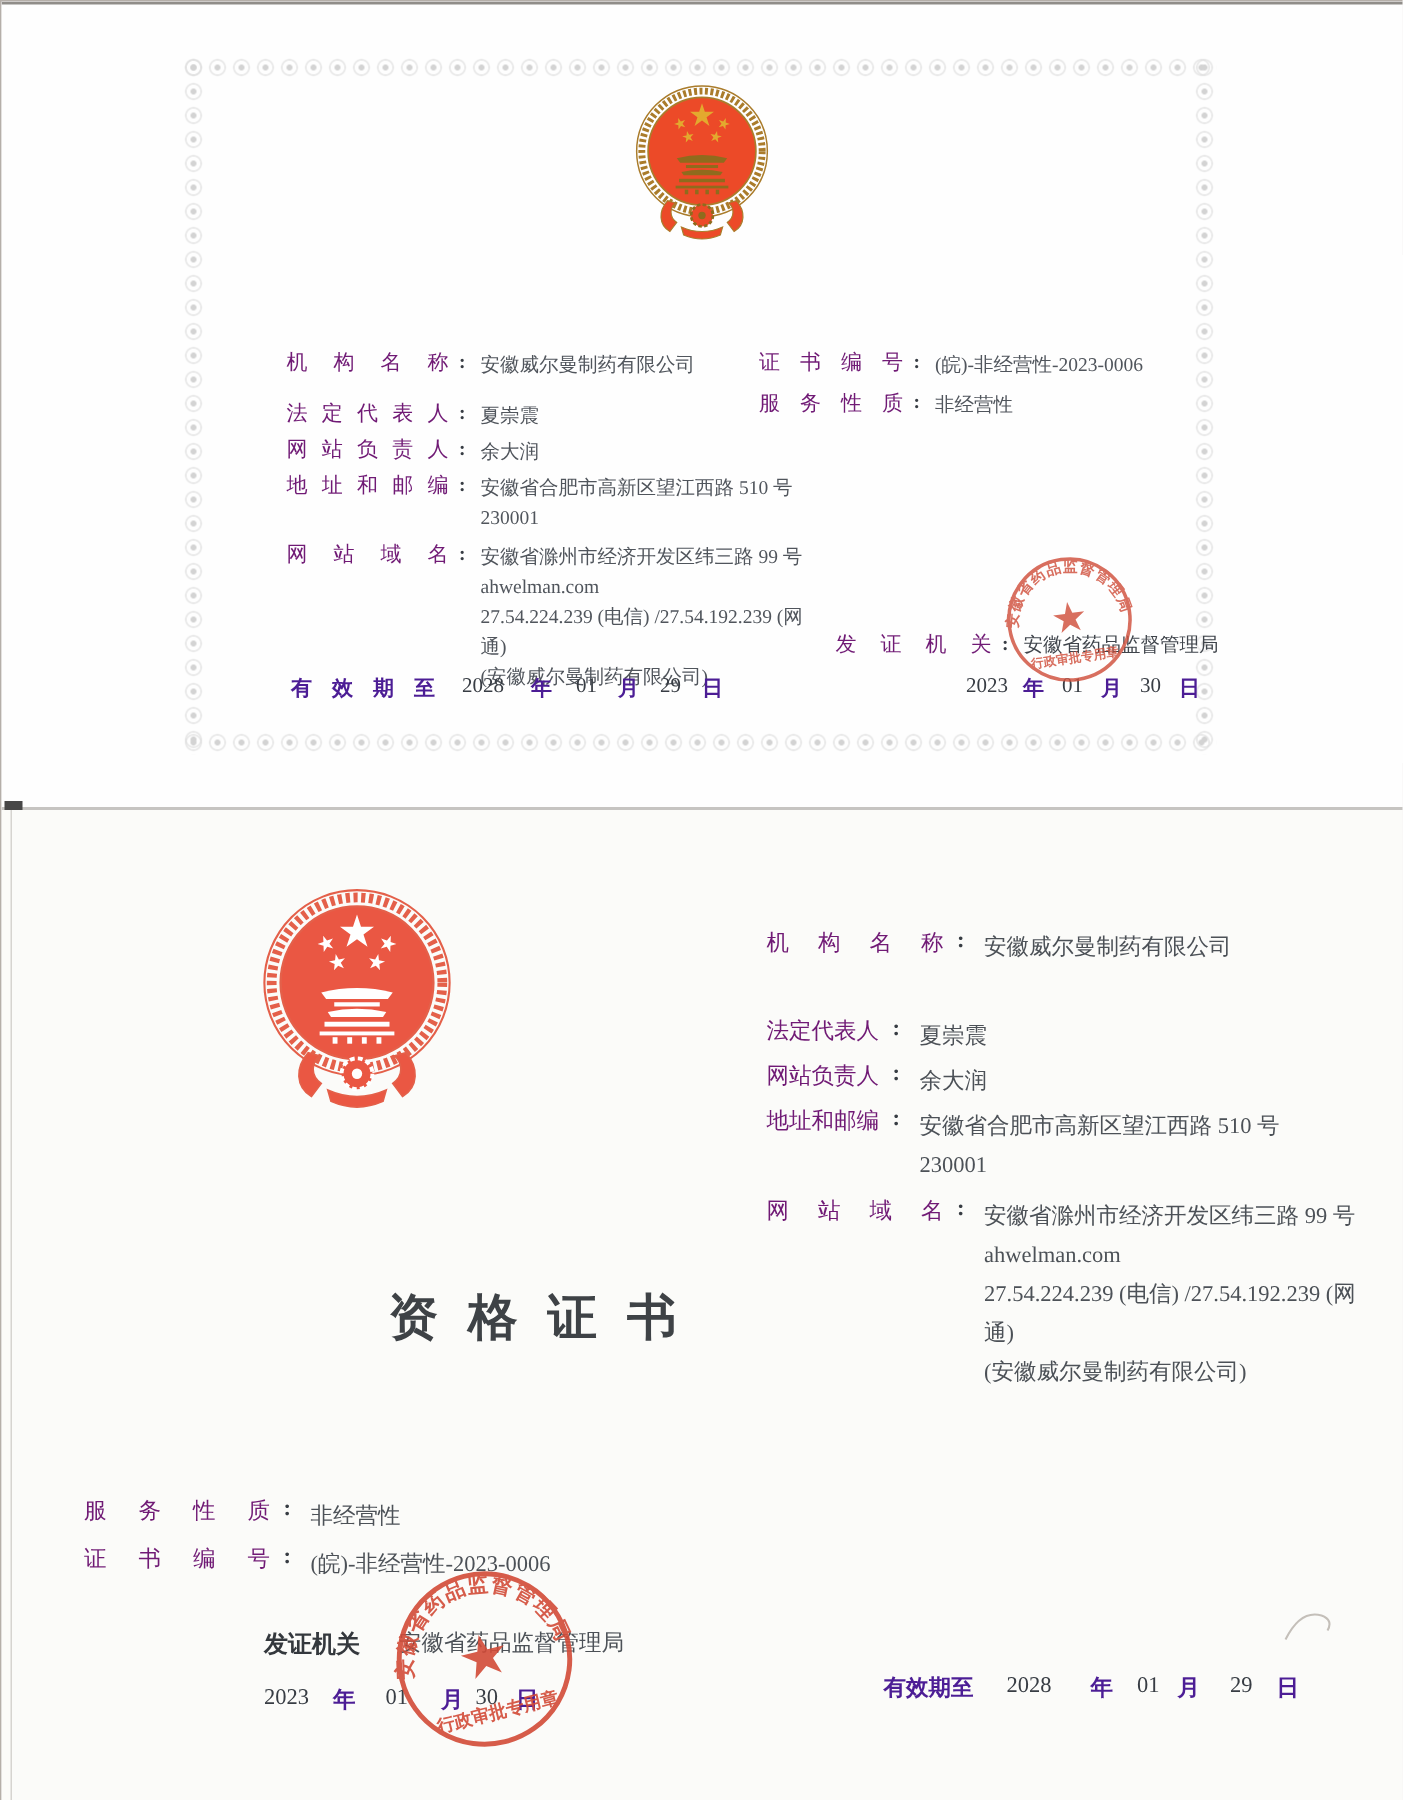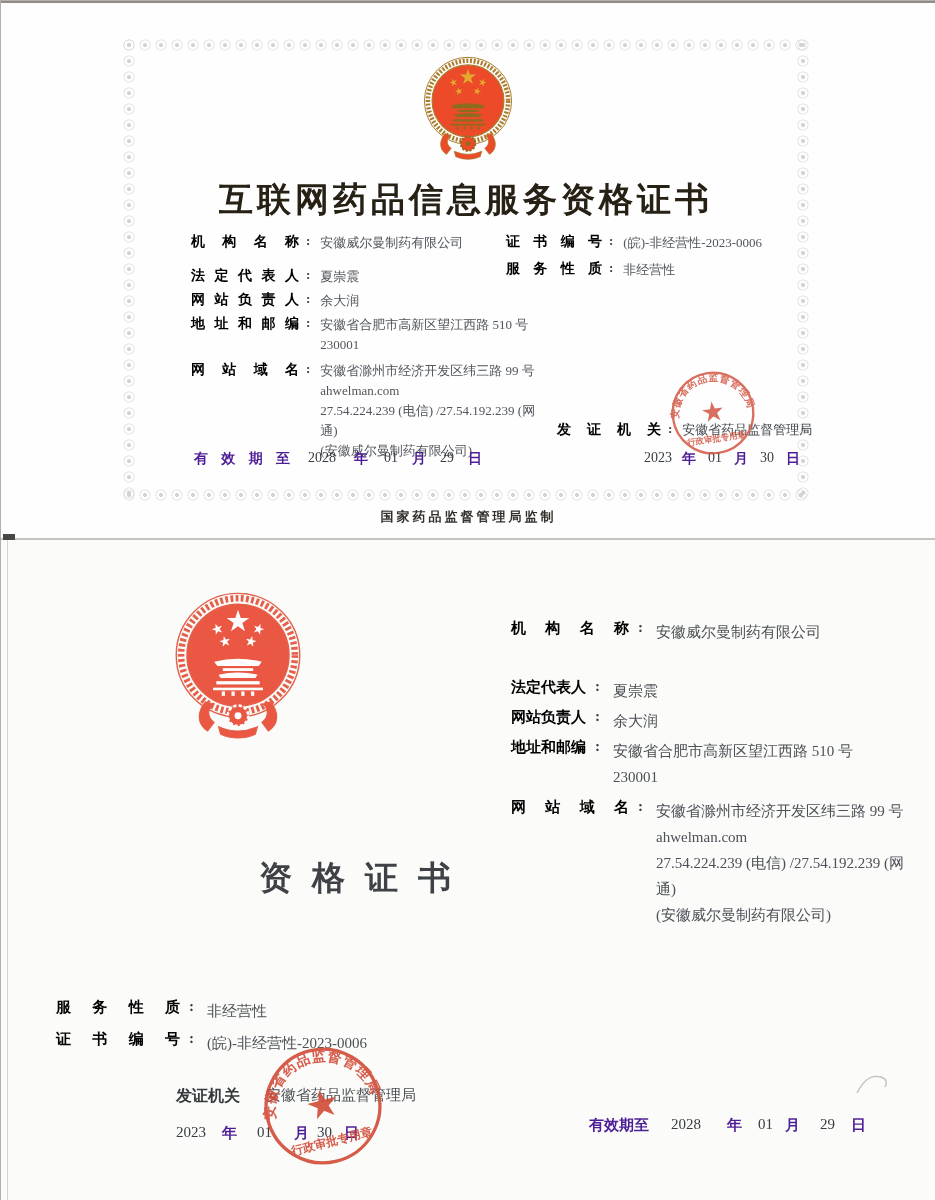--- a/index.html
+++ b/index.html
@@ -30,21 +30,21 @@
   .emblem-top { position:absolute; left:421px; top:54px; }
   .p1-title {
     position:absolute; left:120px; top:176px; width:690px;
     text-align:center; font-size:34px; font-weight:bold; color:#262015;
     letter-spacing:4px; margin:0;
   }
   .row { position:absolute; display:flex; align-items:flex-start; }
   .p1f { font-size:13px; color:#50555c; }
   .p1f .lbl, .p1-title, .lbl { font-family:"Liberation Serif", serif; }
   .lbl {
-    display:inline-block; font-weight:bold; color:#000000;
+    display:inline-block; font-weight:normal; color:#701a75;
     text-align:justify; text-align-last:justify; flex:none;
   }
   .p1f .lbl { width:108px; font-size:14px; }
   .colon { flex:none; font-weight:bold; color:#373c43; margin:0 10px 0 7px; }
   .vlines { line-height:20px; }
   .vlines div { min-height:20px; }
 
   .p1-issuer { left:556px; top:420px; font-size:13px; color:#3f444b; }
   .p1-issuer .lbl { width:104px; font-size:14px; }
   .dateline { font-size:14px; color:#383d44; }
@@ -136,21 +136,20 @@
   <section class="page1">
     <div class="lace lace-top"></div>
     <div class="lace lace-bottom"></div>
     <div class="lace lace-left"></div>
     <div class="lace lace-right"></div>
 
     <svg class="emblem-top" width="92" height="107" style="--disc:#ec4a28; --star:#e3a92e; --detail:#8f6b1d; --wreath:#aa7c2b;">
         <use href="#emblem"></use>
       </svg>
 
-    <h1 class="p1-title">互联网药品信息服务资格证书</h1>
 
     <div class="row p1f" style="left:190px; top:232px;">
       <span class="lbl">机构名称</span>
         <span class="colon">:</span>
       <span class="vlines">安徽威尔曼制药有限公司</span>
     </div>
     <div class="row p1f" style="left:190px; top:266px;">
       <span class="lbl">法定代表人</span>
         <span class="colon">:</span>
       <span class="vlines">夏崇震</span>
@@ -212,21 +211,20 @@
       <span class="bold" style="margin-left:12px;">月</span>
       <span style="margin-left:12px;">30</span>
       <span class="bold" style="margin-left:12px;">日</span>
     </div>
 
     <svg class="seal seal-1" width="88" height="88">
         <use href="#sealsym"></use>
       </svg>
   </section>
 
-  <div class="footer-note">国家药品监督管理局监制</div>
   <div class="divider"></div>
   <div class="divider-dash"></div>
 
   <section class="page2">
     <div class="page2-edge"></div>
 
     <svg class="emblem-bottom" width="130" height="152" style="--disc:#ea5743; --star:#ffffff; --detail:#ffffff; --wreath:#e4604a;">
         <use href="#emblem"></use>
       </svg>
 

